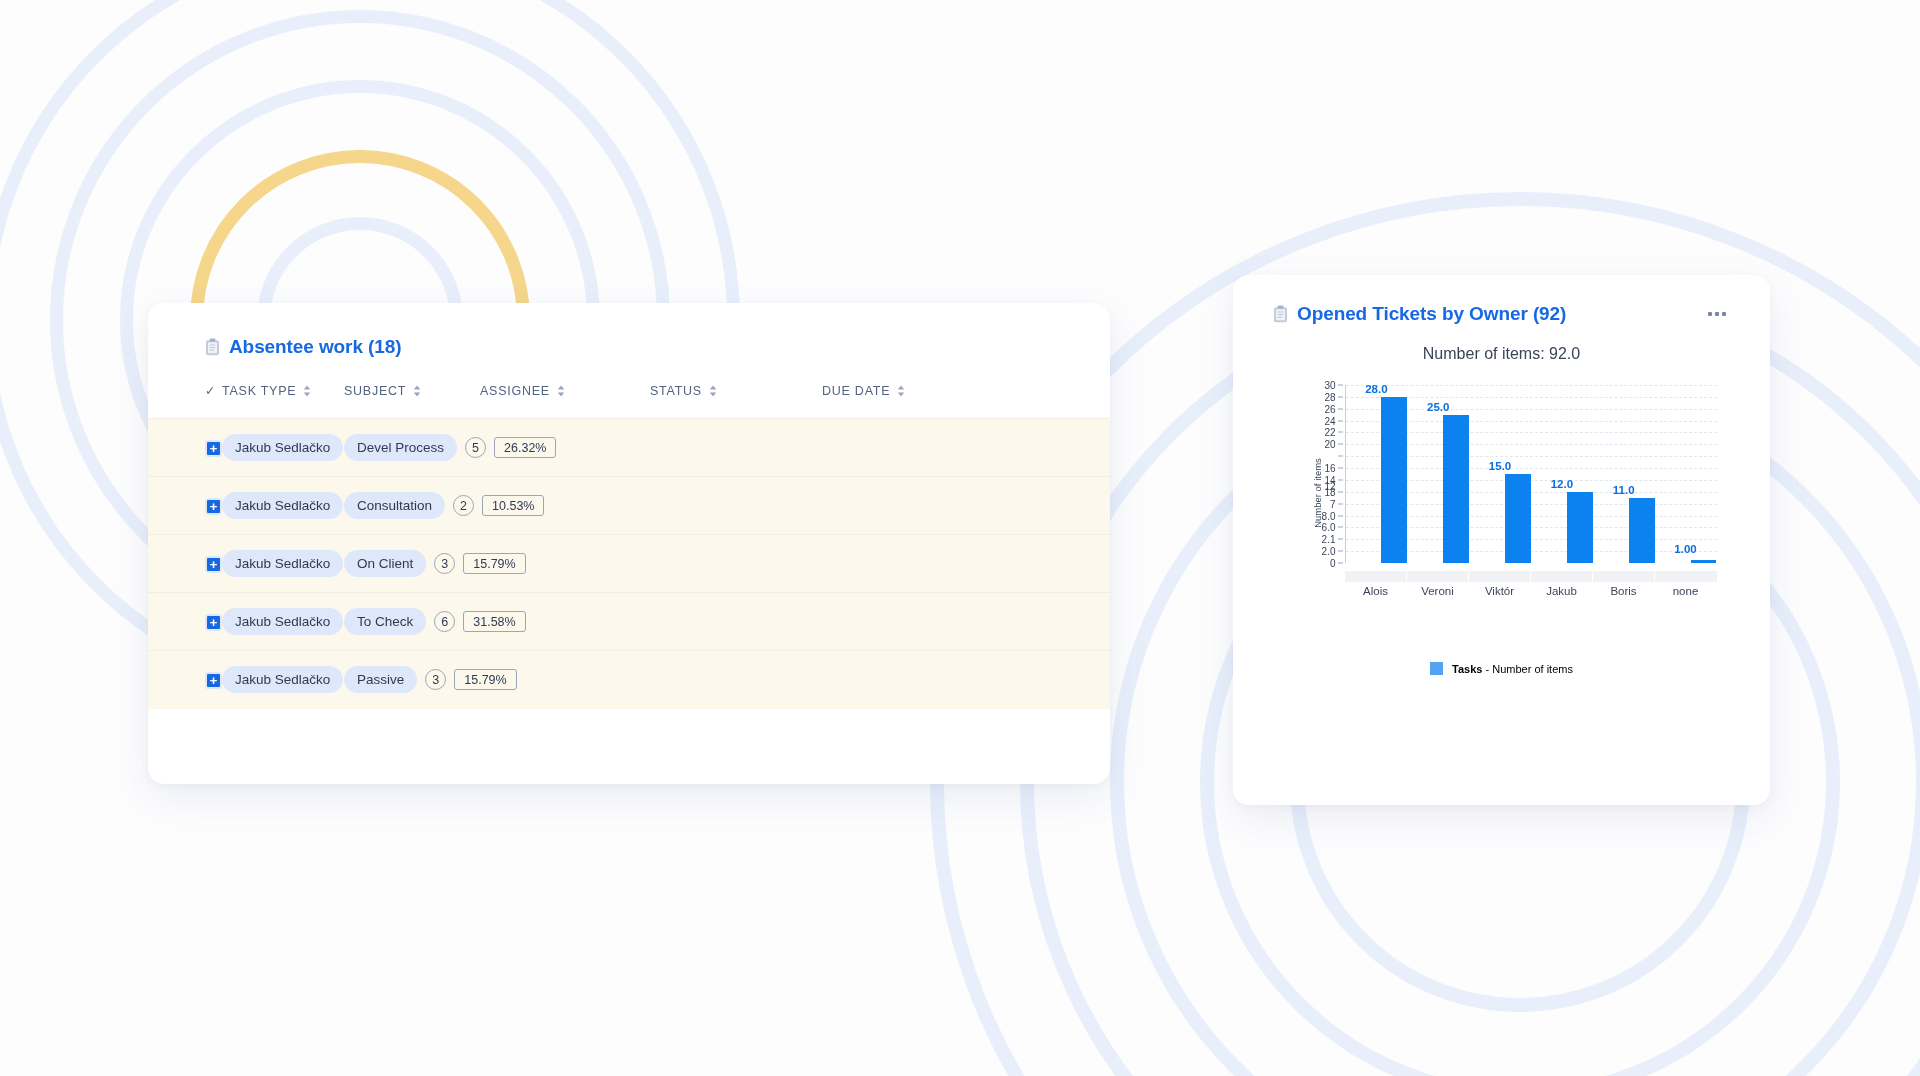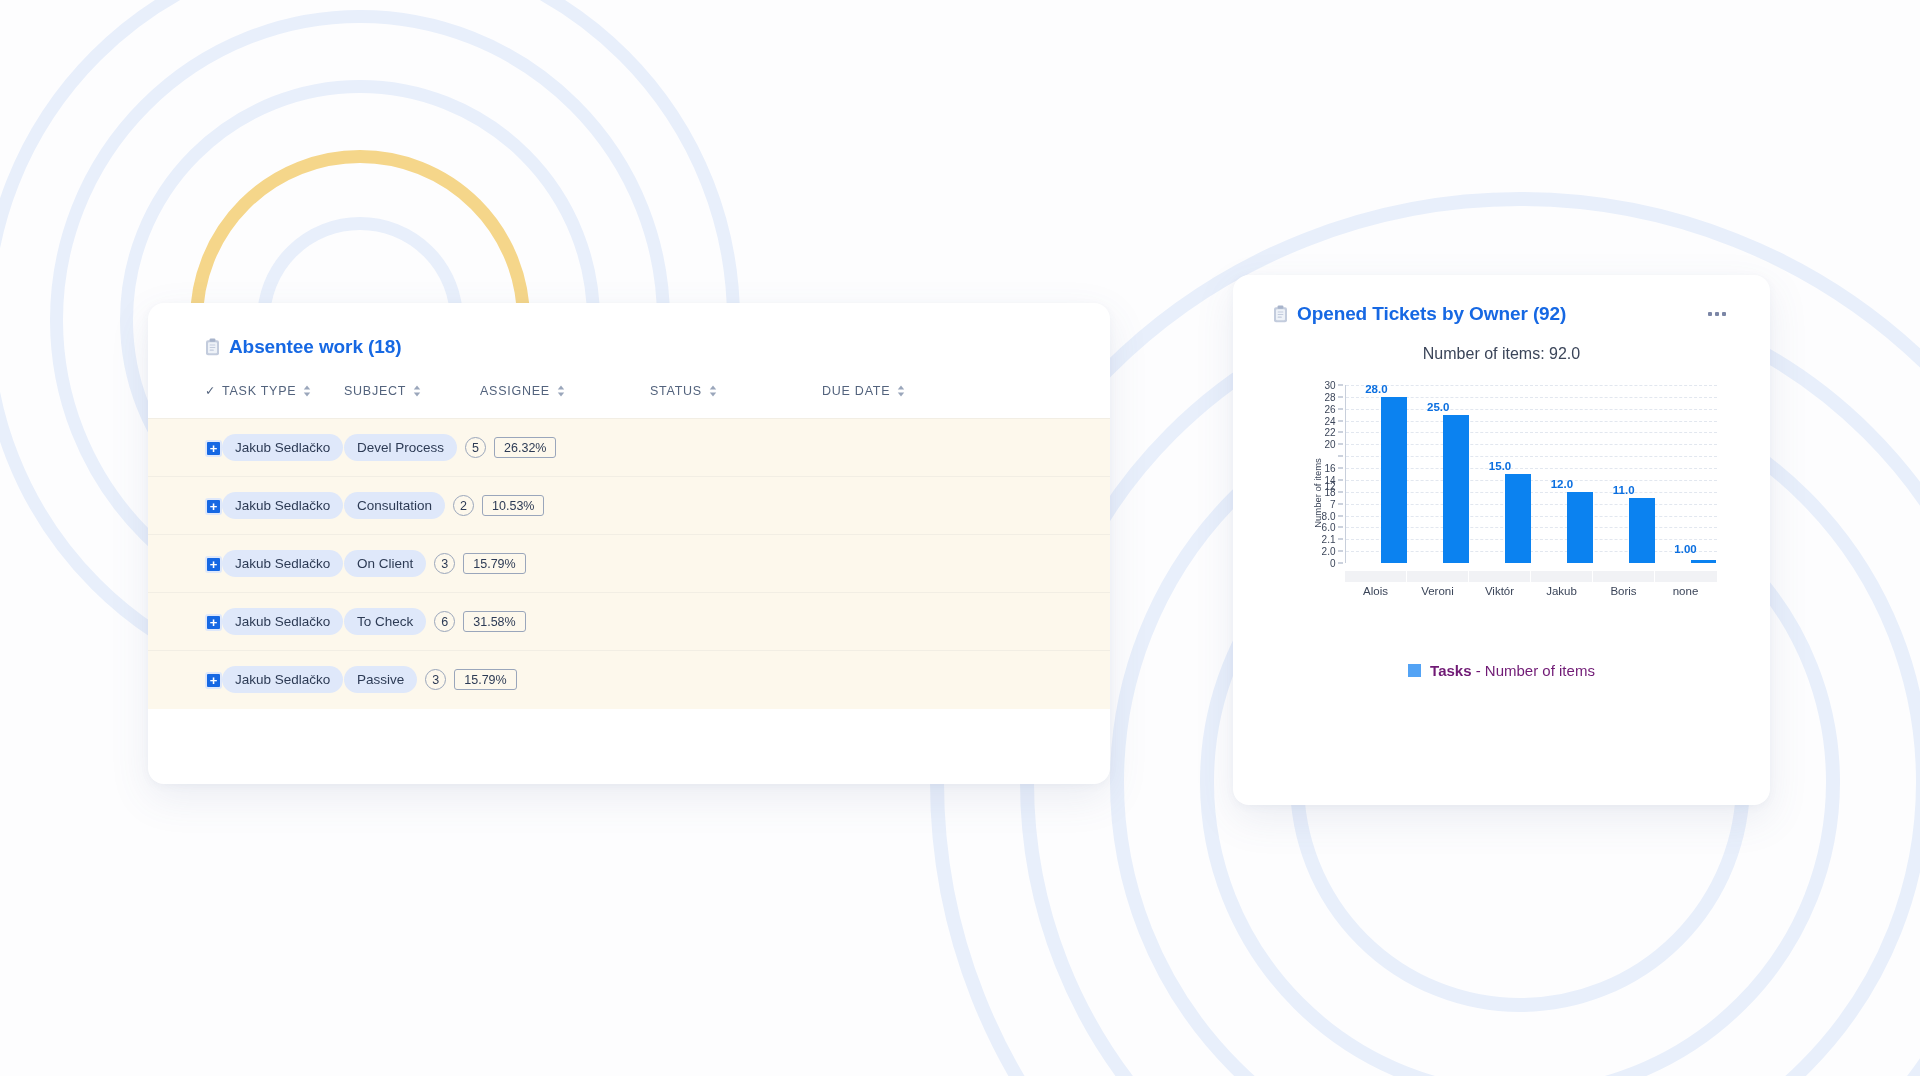--- a/index.html
+++ b/index.html
@@ -149,21 +149,21 @@
   }
   .x-labels span {
     flex: 1; text-align: center; font-size: 11.5px; color: #3b4559;
   }
 
   .legend {
     display: flex; align-items: center; justify-content: center;
     gap: 9px; margin-top: 62px;
   }
   .legend-swatch { width: 13px; height: 13px; background: #53a3f5; }
-  .legend-text { font-size: 15px; color: #701a75; }
+  .legend-text { font-size: 11px; color: #000000; }
   .legend-text b { font-weight: bold; }
 </style>
 </head>
 <body>
 
 <div id="stage">
 
   <div class="rings" id="rings-left">
     <div class="ring ring-blue" style="width:760px;height:760px;border-width:13px;"></div>
     <div class="ring ring-blue" style="width:620px;height:620px;border-width:13px;"></div>

